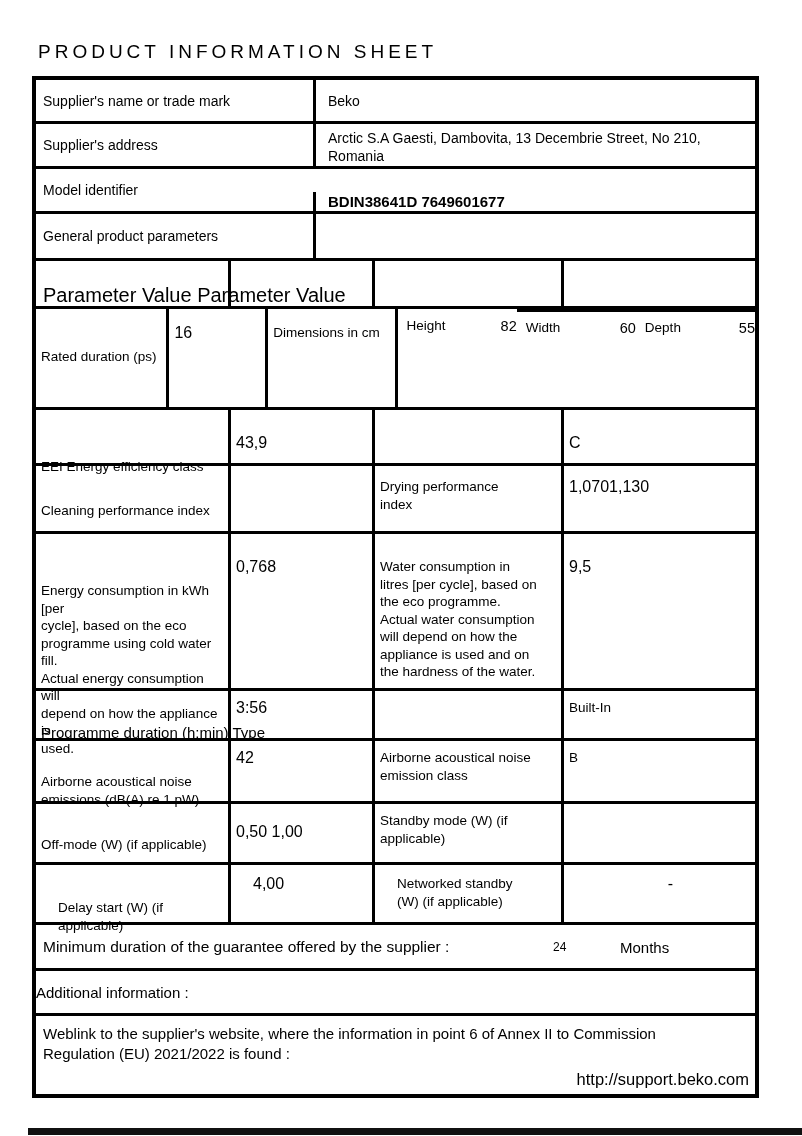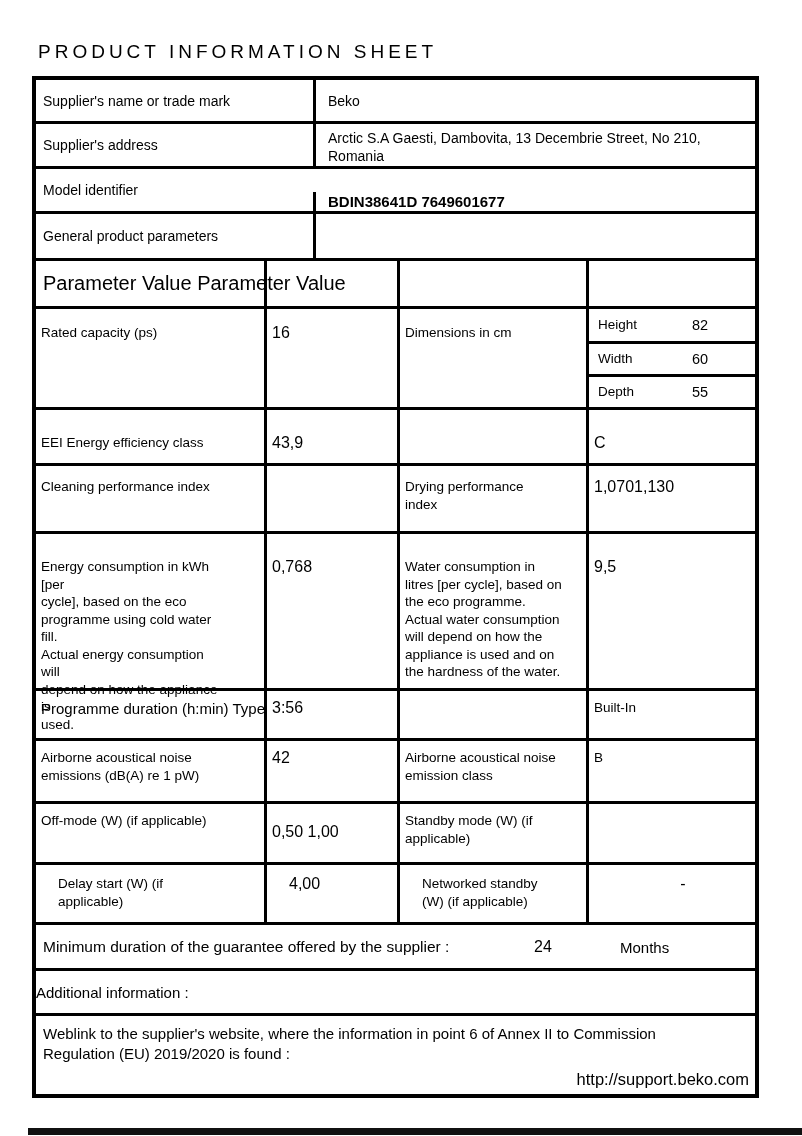--- a/index.html
+++ b/index.html
@@ -48,52 +48,52 @@
   .r16 { height: 81px; }
   .cell { border-left: 3px solid #000; overflow: visible; }
   .cell:first-child { border-left: none; }
   
   .tl { width: 277px; display: flex; align-items: center; padding-left: 7px; font-size: 14px; }
   .tv { flex: 1; font-size: 14px; }
   .tv.center { display: flex; align-items: center; padding-left: 12px; }
   .tv.top { padding: 5px 4px 8px 12px; white-space: pre-line; line-height: 1.3; }
   .model-val { font-weight: bold; font-size: 15px; margin-top: 23px; }
   
-  .p1 { width: 192px; }
-  .p2 { width: 133px; margin-left: 36px; }
+  .p1 { width: 192px; margin-top: 24px; }
+  .p2 { width: 144px; }
   .p3 { width: 189px; }
   .p4 { flex: 1; }
   .lbl { font-size: 13.5px; line-height: 1.3; white-space: pre-line; padding: 9px 2px 0 5px; }
   .val { font-size: 16px; padding: 9px 0 0 5px; white-space: pre-line; }
   .r6 .lbl, .r6 .val { padding-top: 15px; }
   .r7 .lbl, .r7 .val { padding-top: 24px; }
   .r8 .lbl, .r8 .val { padding-top: 12px; }
   .r9 .lbl, .r9 .val { padding-top: 24px; }
   .r10 .lbl, .r10 .val { padding-top: 8px; }
   .r11 .lbl, .r11 .val { padding-top: 8px; }
   .r12 .lbl { padding-top: 8px; }
   .r12 .val { padding-top: 19px; }
   .r13 .lbl, .r13 .val { padding-top: 10px; padding-left: 22px; }
   .param-header-cell { display: flex; align-items: center; padding-left: 7px; }
   .param-header-text { font-size: 20px; white-space: nowrap; }
   .duration-label { font-size: 15px; white-space: nowrap; }
   .dash-val { text-align: center; padding-left: 0; font-size: 16px; }
   
-  .dims { display: flex; flex-direction: column; }
+  .dims { display: flex; flex-direction: row; }
   .dim-row { display: flex; align-items: center; height: 33px; border-top: 3px solid #000; }
   .dim-row:first-child { border-top: none; height: 33px; }
   .dim-row + .dim-row { height: 34px; }
   .dim-name { width: 103px; padding-left: 9px; font-size: 13.5px; }
   .dim-val { font-size: 14.5px; }
   
   .full { flex: 1; }
   .guarantee-cell { display: flex; align-items: center; padding-left: 7px; font-size: 15.5px; position: relative; }
   .guarantee-value {
-    position: absolute; left: 498px; top: 50%; transform: translateY(-50%);
-    font-size: 16px;
+    position: absolute; left: 517px; top: 50%; transform: translateY(-50%);
+    font-size: 12px;
   }
   .guarantee-unit {
     position: absolute; left: 584px; top: 50%; transform: translateY(-50%);
     font-size: 15px;
   }
   .additional-cell { display: flex; align-items: center; font-size: 15px; }
   .weblink-cell { padding: 8px 6px 0 7px; }
   .weblink-text { font-size: 15px; line-height: 1.35; white-space: pre-line; }
   .weblink-url { font-size: 16.5px; margin-top: 5px; text-align: right; }
   .page-bottom-bar {
@@ -136,21 +136,21 @@
   <div class="row r5">
     <div class="cell p1 param-header-cell">
       <span class="param-header-text">Parameter Value Parameter Value</span>
     </div>
     <div class="cell p2"></div>
     <div class="cell p3"></div>
     <div class="cell p4"></div>
   </div>
 
   <div class="row r6">
-    <div class="cell p1 lbl">Rated capacity (ps)</div>
+    <div class="cell p1 lbl">Rated duration (ps)</div>
     <div class="cell p2 val">16</div>
     <div class="cell p3 lbl">Dimensions in cm</div>
     <div class="cell p4 dims">
       <div class="dim-row">
         <span class="dim-name">Height</span>
         <span class="dim-val">82</span>
       </div>
       <div class="dim-row">
         <span class="dim-name">Width</span>
         <span class="dim-val">60</span>
@@ -236,20 +236,20 @@
     </div>
   </div>
 
   <div class="row r15">
     <div class="cell full additional-cell">Additional information :</div>
   </div>
 
   <div class="row r16">
     <div class="cell full weblink-cell">
       <div class="weblink-text">Weblink to the supplier's website, where the information in point 6 of Annex II to Commission
-Regulation (EU) 2019/2020 is found :</div>
+Regulation (EU) 2021/2022 is found :</div>
       <div class="weblink-url">http://support.beko.com</div>
     </div>
   </div>
 
 </div>
 
 <div class="page-bottom-bar"></div>
 
 </body></html>

